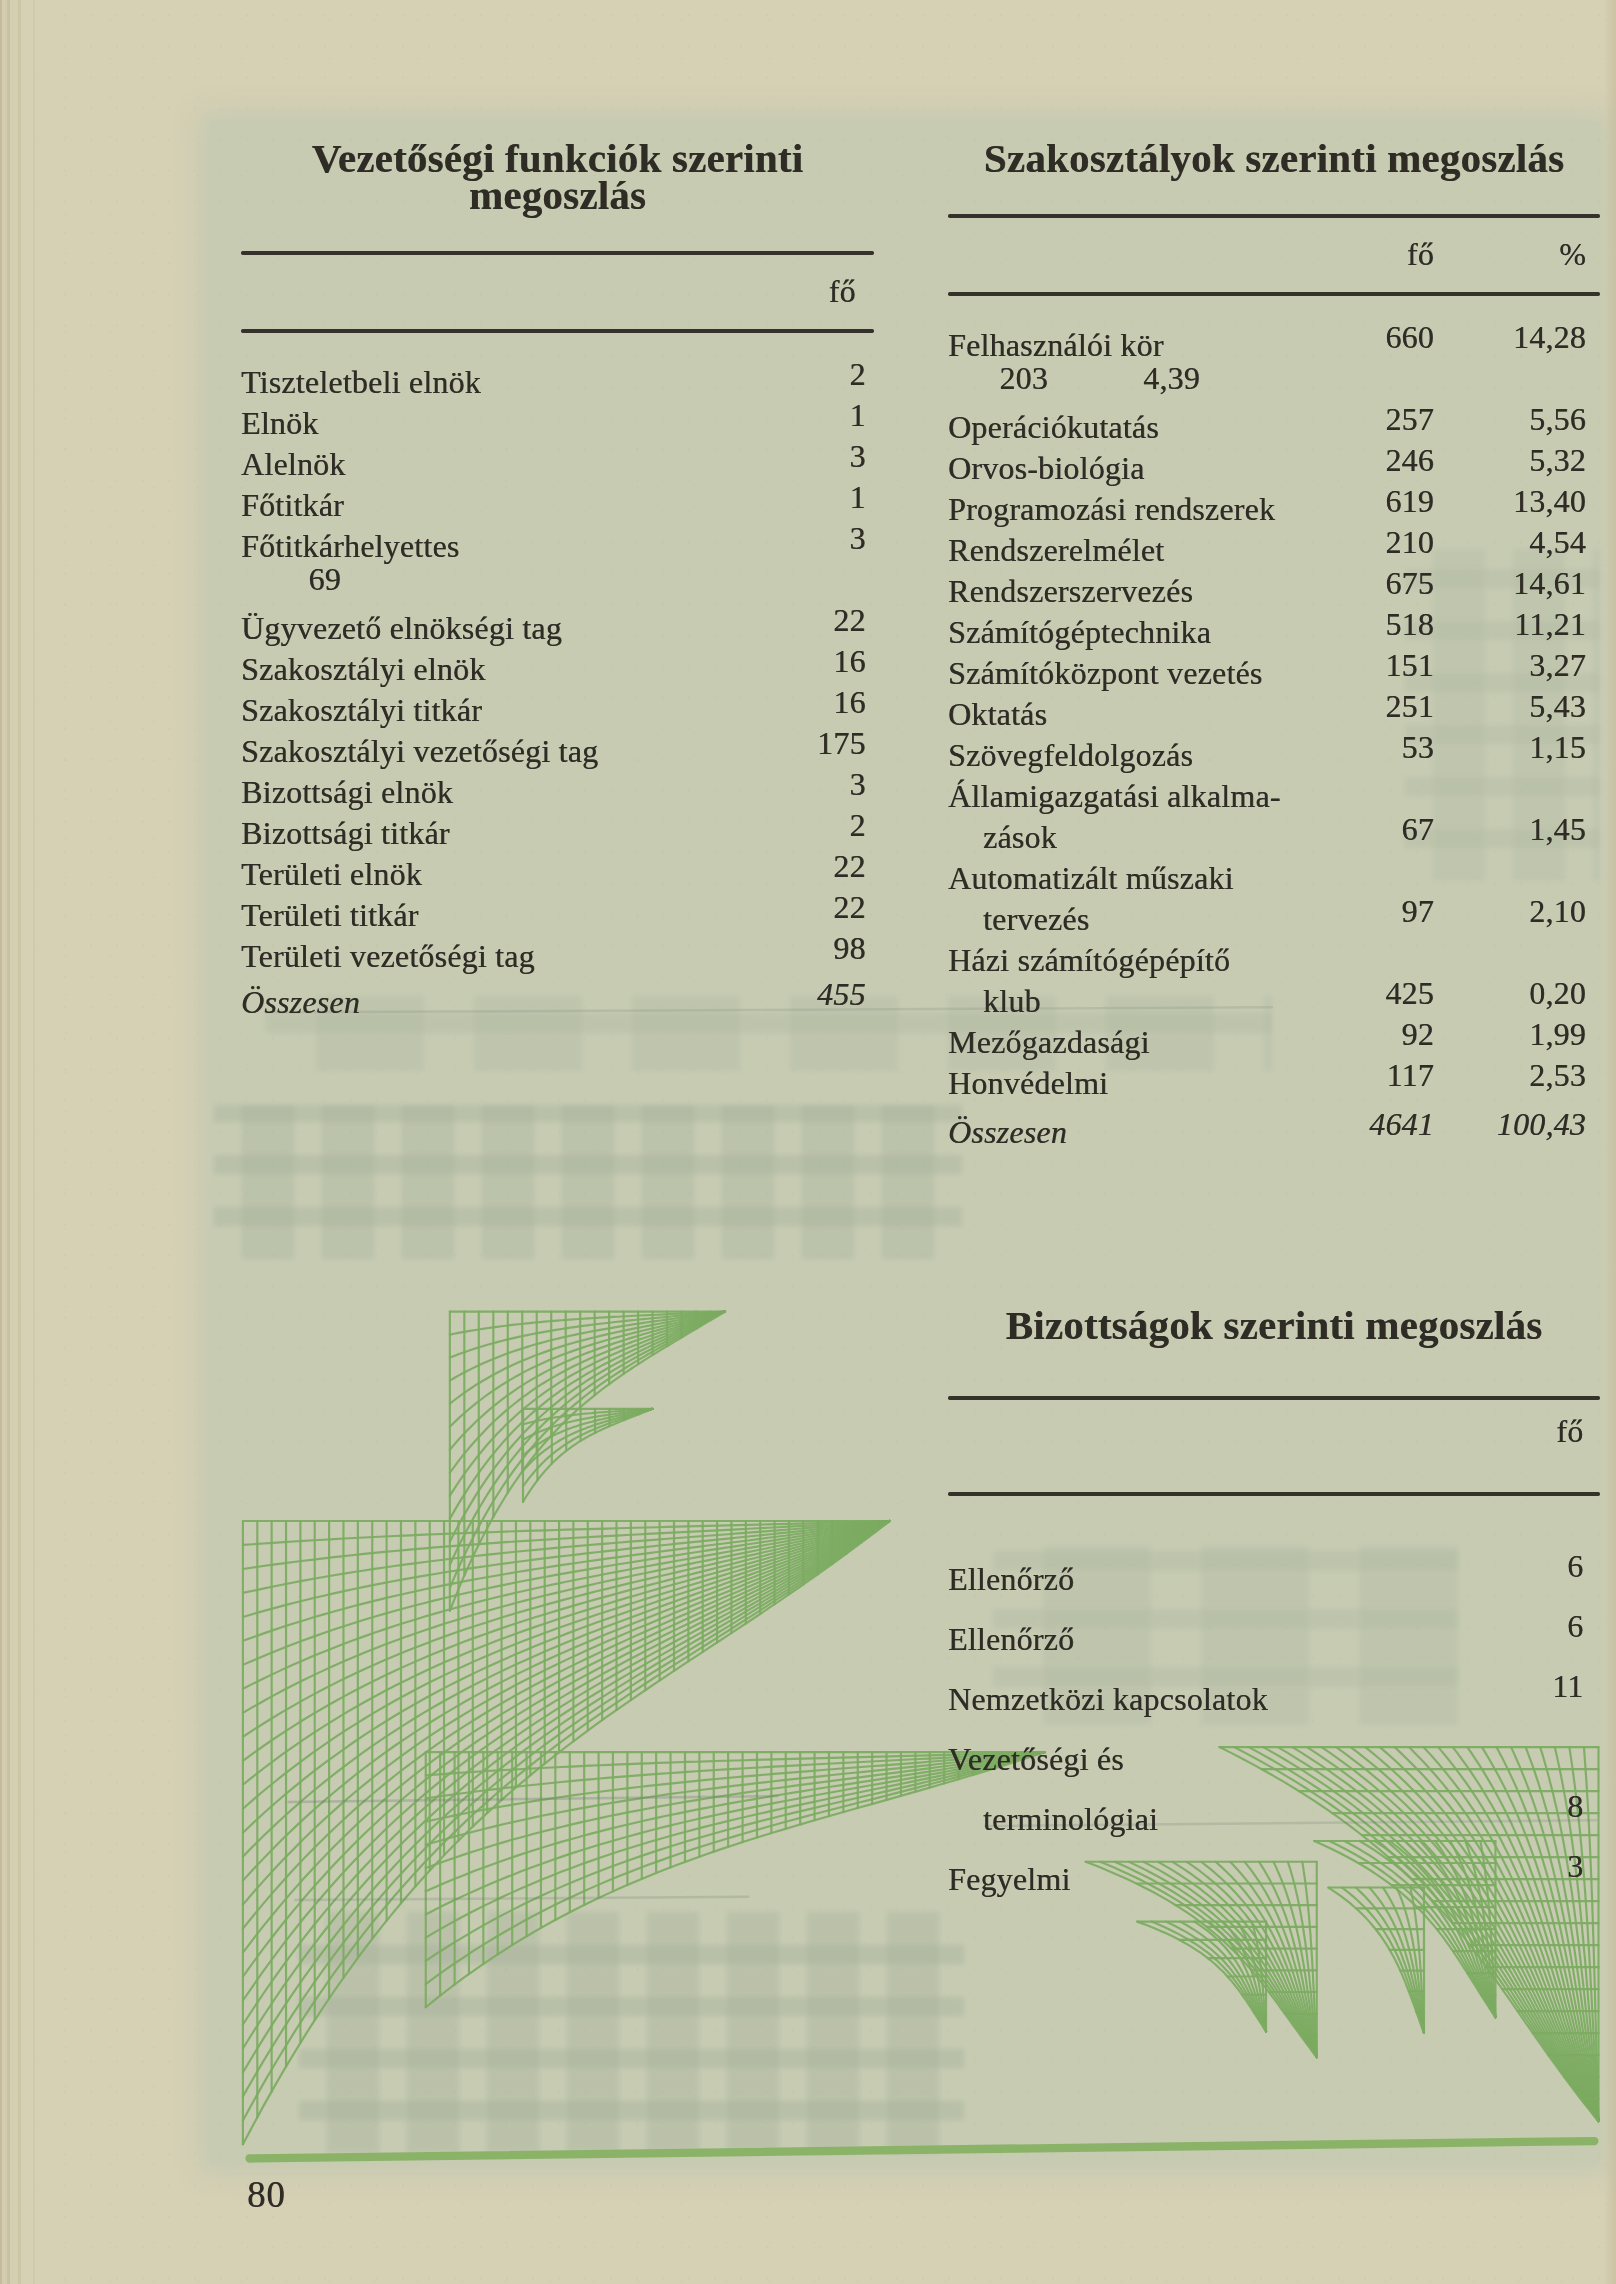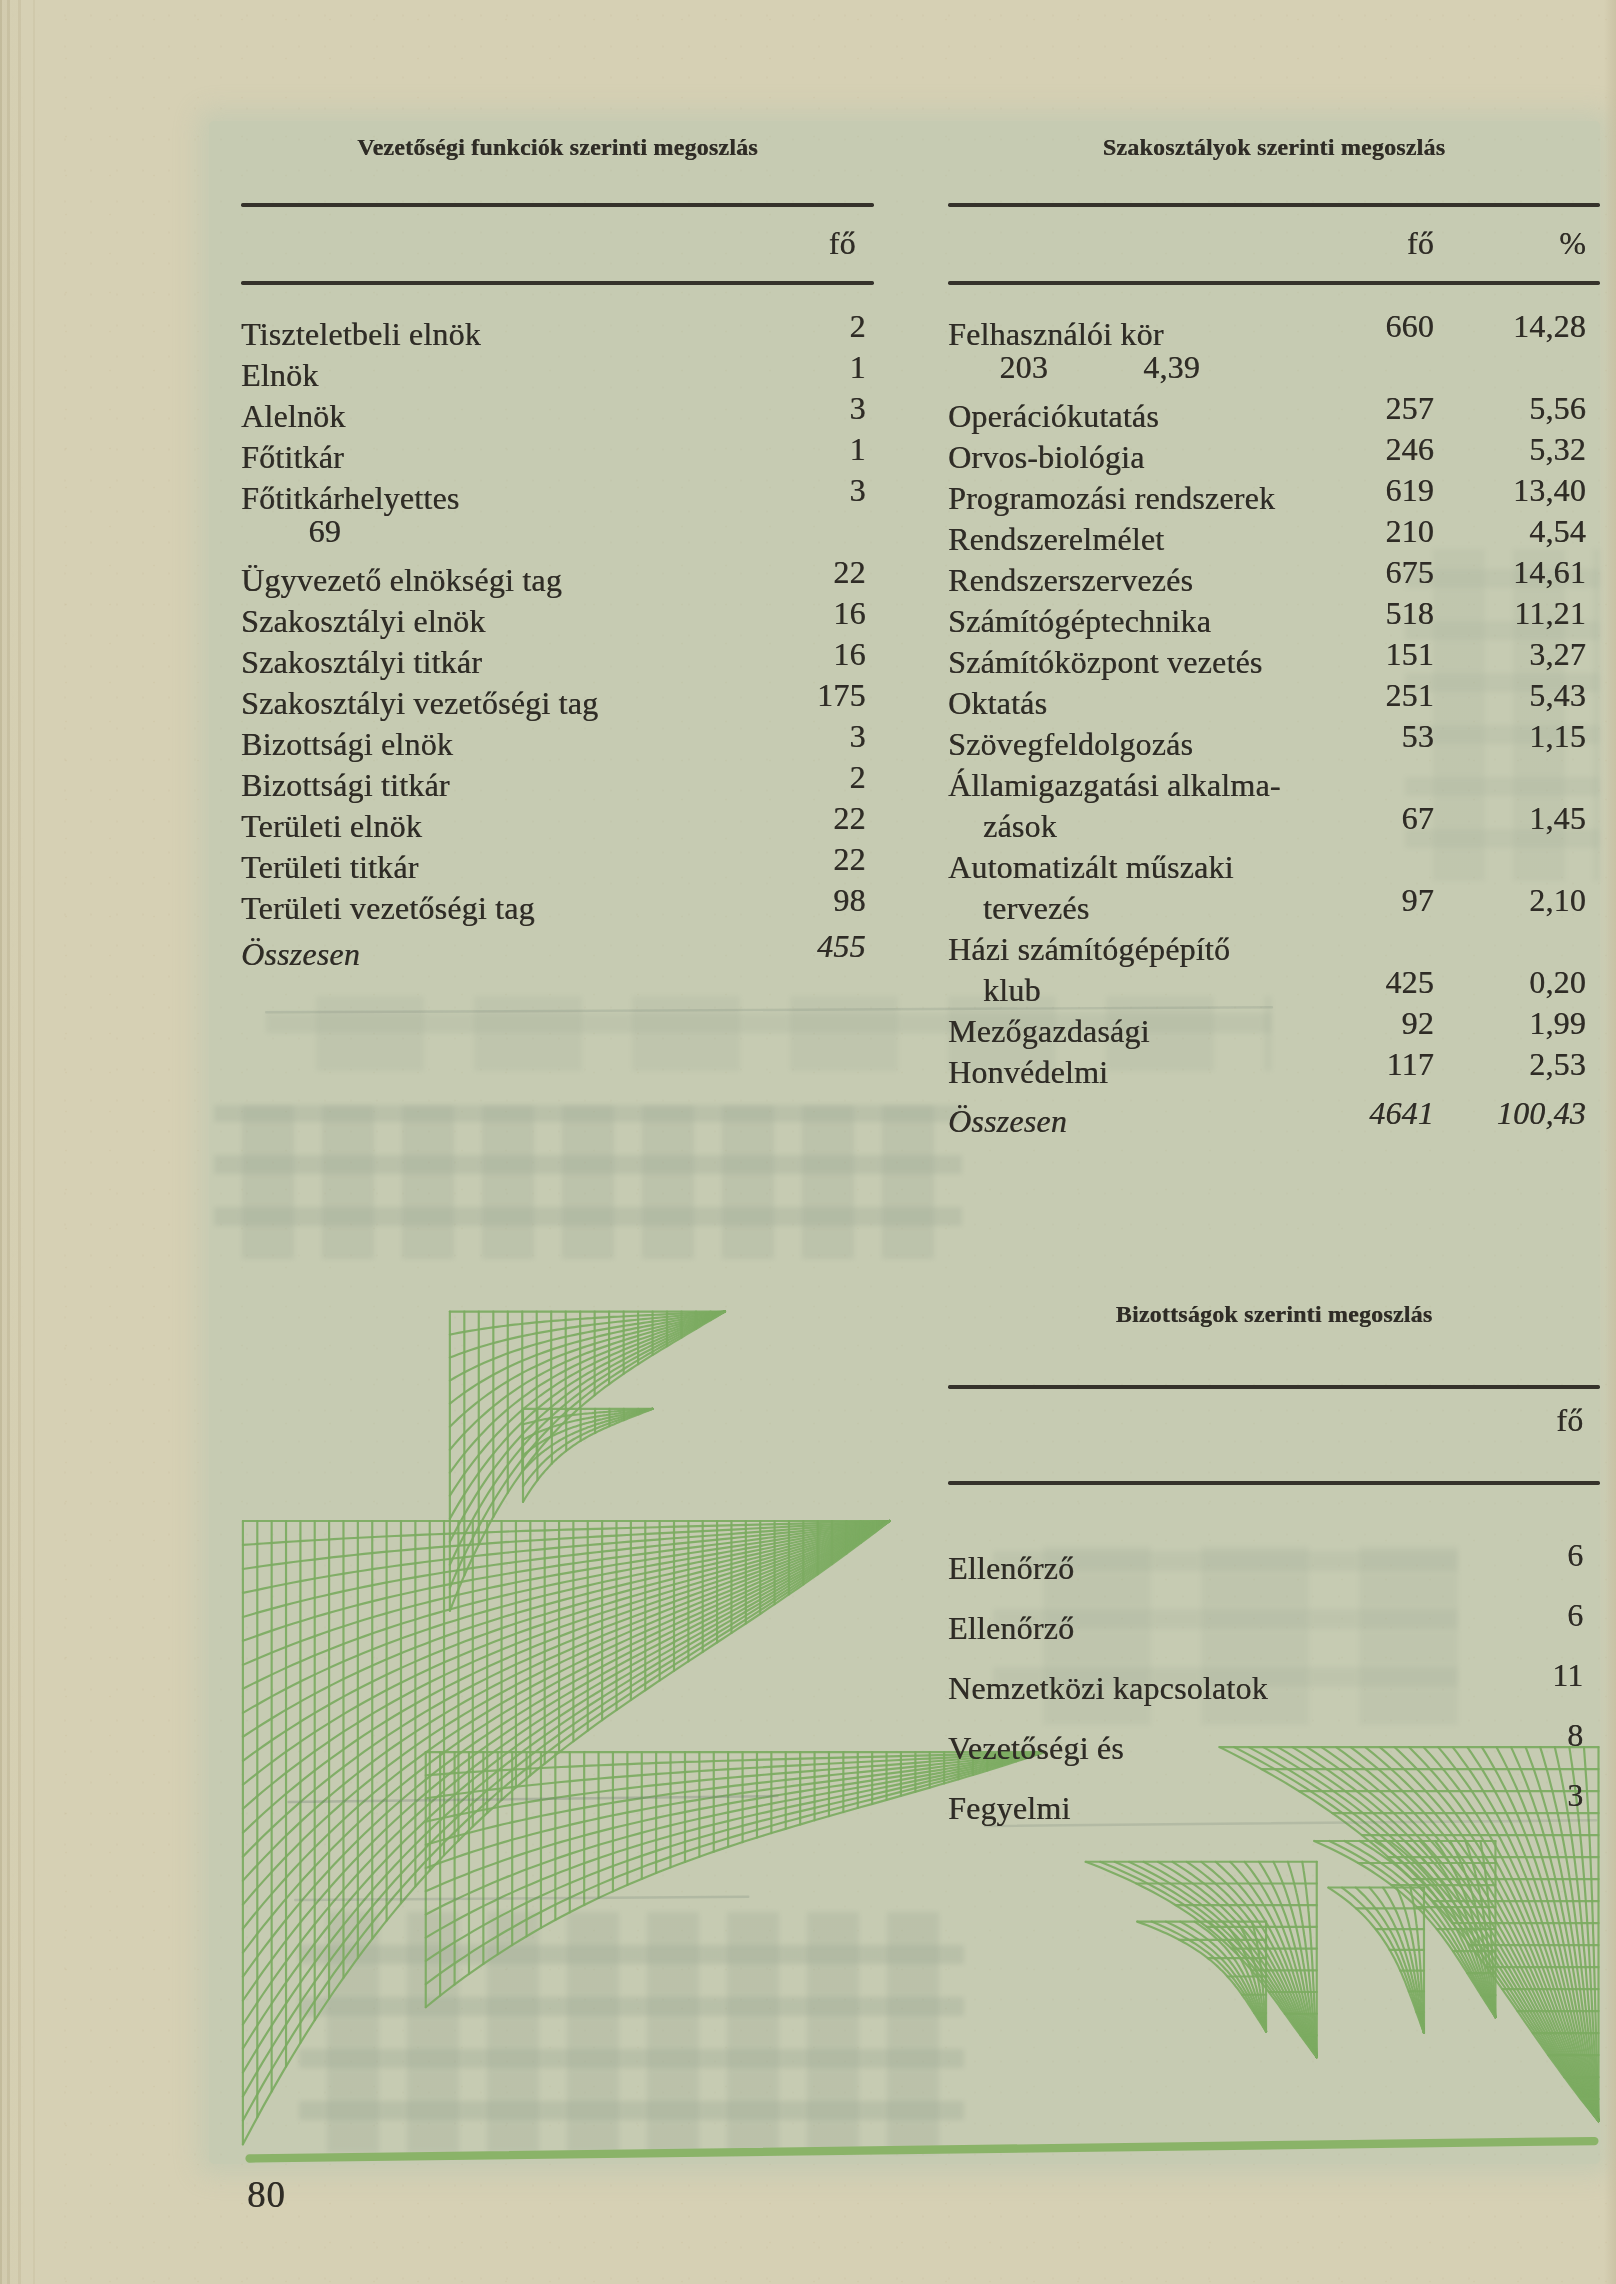--- a/index.html
+++ b/index.html
@@ -27,21 +27,21 @@
       #d5cfb2 10px 18.3px,#cbc3a5 18.3px 21px,#d6d0b4 21px 33px,#cfc8aa 33px 35px,#d6d0b4 35px 100%);
     opacity:.85;
   }
   .right-edge{
     position:absolute;right:0;top:0;width:13.3px;height:100%;
     background:linear-gradient(270deg,rgba(186,175,143,.45),rgba(186,175,143,0));
   }
   
   .tbl{position:absolute;font-size:32px;line-height:41px;letter-spacing:0.2px;}
   .tbl .txt-thicken, .tbl .lbl, .tbl .val, .t-title, .hdr span{text-shadow:0.4px 0 0 rgba(47,44,38,.75);}
-  .t-title{font-size:24px;line-height:37px;font-weight:bold;text-align:center;margin:4px;letter-spacing:0.2px;}
+  .t-title{font-size:41px;line-height:37px;font-weight:bold;text-align:center;margin:15px;letter-spacing:0.2px;}
   .rule{height:4.2px;background:#35322b;border-radius:1.7px;}
   .rule.r1{margin-top:37px;}
   .rule.r2{margin-top:10.8px;}
   .hdr{display:flex;justify-content:flex-end;line-height:38px;padding-top:25px;}
   .rows{margin-top:29px;}
   .trow{display:flex;align-items:flex-end;}
   .trow .lbl{flex:1 1 auto;}
   .trow .l2{display:block;padding-left:35px;}
   .val{text-align:right;position:relative;top:-8.3px;white-space:nowrap;}
   .total{margin-top:5px;}
@@ -589,21 +589,21 @@
         </div>
         <div class="trow">
           <span class="lbl"><span>Ellenőrző</span></span>
           <span class="val fo">6</span>
         </div>
         <div class="trow">
           <span class="lbl"><span>Nemzetközi kapcsolatok</span></span>
           <span class="val fo">11</span>
         </div>
         <div class="trow">
-          <span class="lbl"><span>Vezetőségi és</span></span>
+          <span class="lbl"><span>Vezetőségi és</span><span class="l2">terminológiai</span></span>
           <span class="val fo">8</span>
         </div>
         <div class="trow">
           <span class="lbl"><span>Fegyelmi</span></span>
           <span class="val fo">3</span>
         </div>
       </div>
   </section>
 
   <div class="pagenum">80</div>

